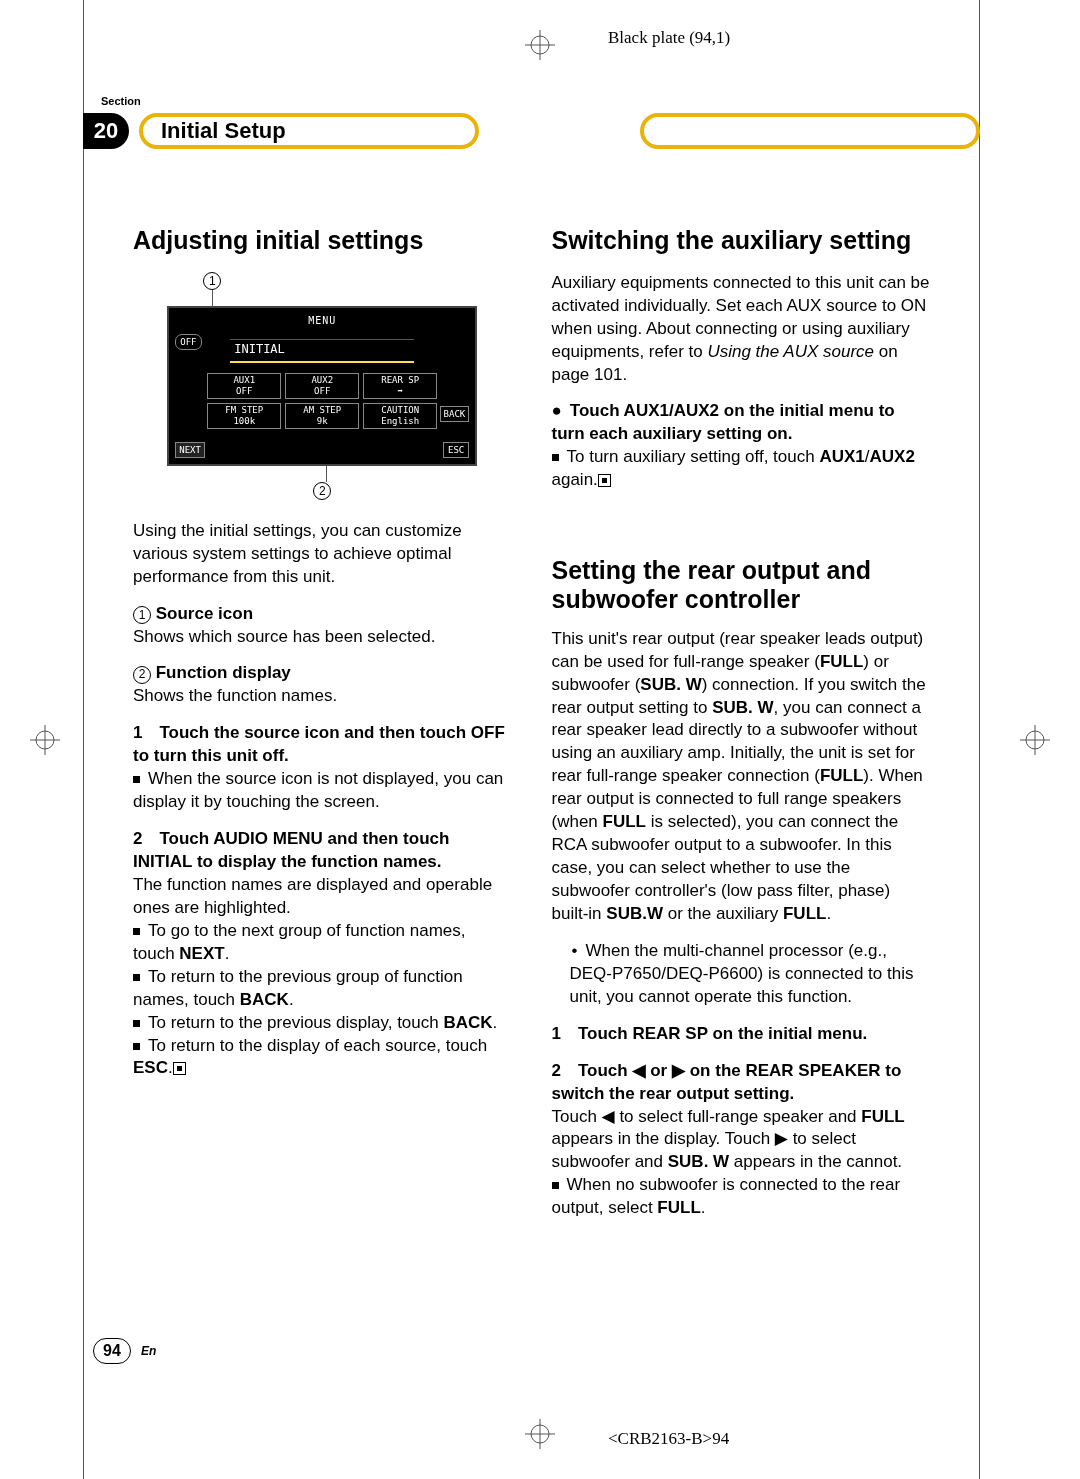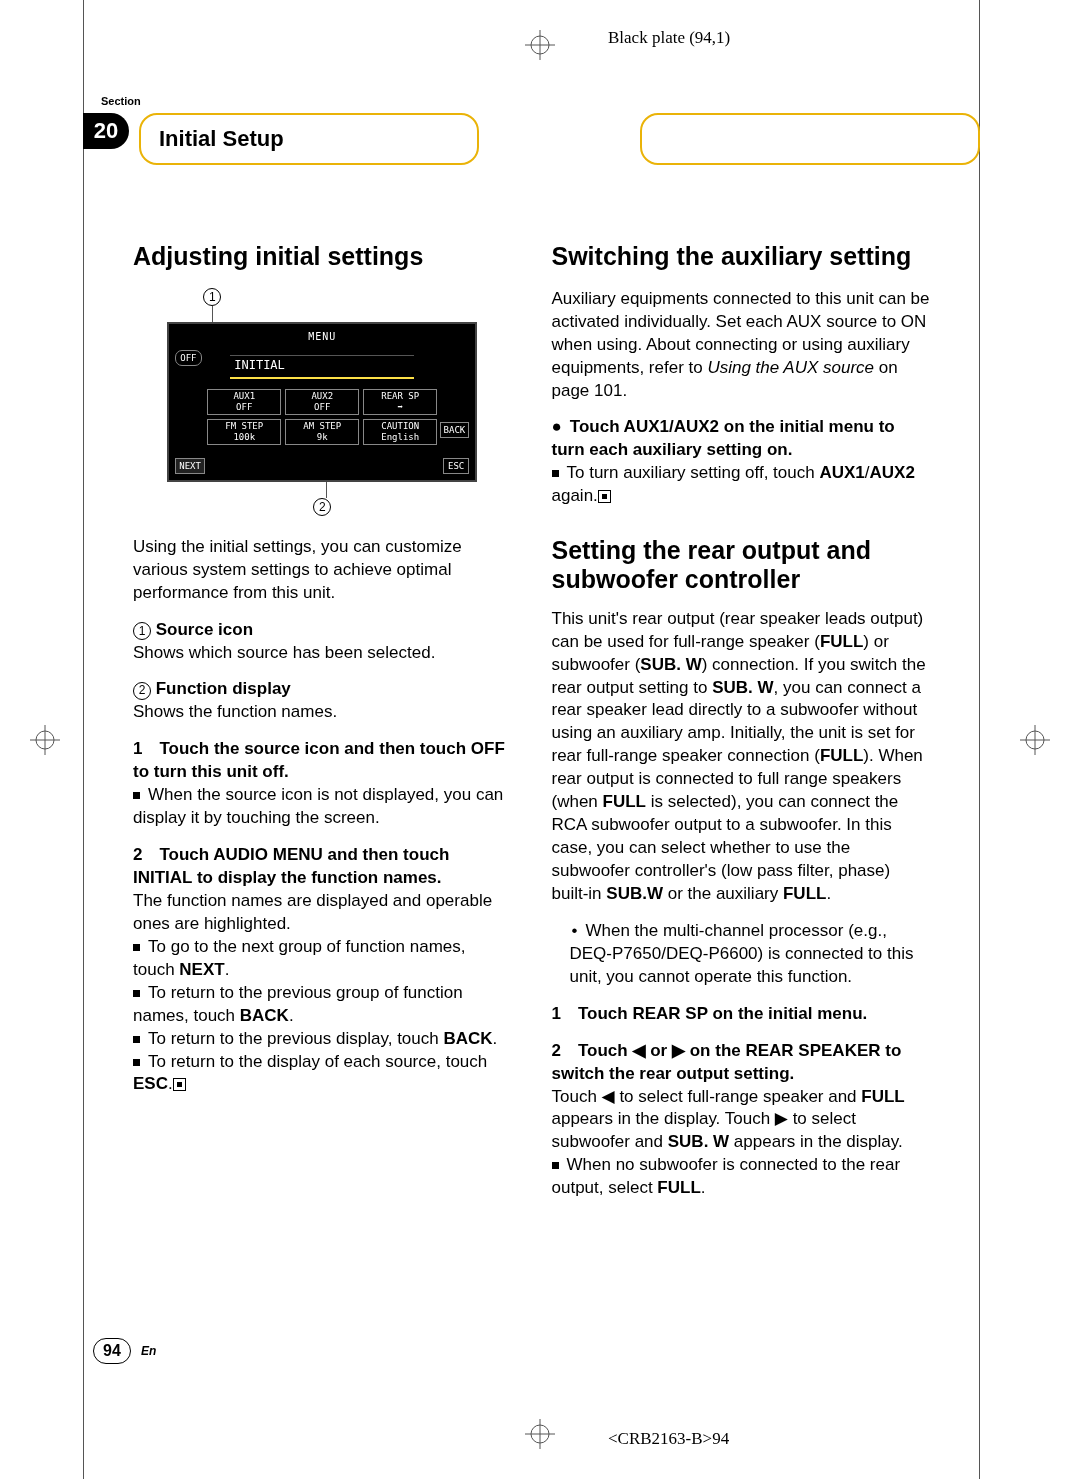--- a/index.html
+++ b/index.html
@@ -69,22 +69,22 @@
   .section-badge {
     width: 46px; height: 36px;
     background: #000;
     border-top-right-radius: 18px;
     border-bottom-right-radius: 18px;
     color: #fff;
     font-size: 22px; font-weight: bold;
     display: flex; align-items: center; justify-content: center;
   }
   .header-pill {
-    height: 52px;
-    border: 2px solid #eab308;
+    height: 36px;
+    border: 4px solid #eab308;
     border-radius: 18px;
     display: flex; align-items: center;
     padding: 0 18px;
   }
   .header-pill.title {
     font-size: 22px; font-weight: 900;
     width: 340px;
   }
   .header-pill.empty {
     width: 340px;
@@ -318,31 +318,31 @@
     <div class="col">
       <h2>Switching the auxiliary setting</h2>
       <p class="para">
         <span>Auxiliary equipments connected to this unit can be activated individually. Set each AUX source to ON when using. About connecting or using auxiliary equipments, refer to </span><i>Using the AUX source</i><span> on page 101.</span>
       </p>
       <p class="para">
         <b><span class="lead-bullet"></span><span>Touch AUX1/AUX2 on the initial menu to turn each auxiliary setting on.</span></b><br>
         <span class="bullet-sq"></span><span>To turn auxiliary setting off, touch </span><b>AUX1</b><span>/</span><b>AUX2</b><span> again.</span><span class="endmark"></span>
       </p>
 
-      <h2 class="tight" style="margin-top:28px">Setting the rear output and subwoofer controller</h2>
+      <h2 class="tight" style="margin-top:64px">Setting the rear output and subwoofer controller</h2>
       <p class="para">
         <span>This unit's rear output (rear speaker leads output) can be used for full-range speaker (</span><b>FULL</b><span>) or subwoofer (</span><b>SUB. W</b><span>) connection. If you switch the rear output setting to </span><b>SUB. W</b><span>, you can connect a rear speaker lead directly to a subwoofer without using an auxiliary amp. Initially, the unit is set for rear full-range speaker connection (</span><b>FULL</b><span>). When rear output is connected to full range speakers (when </span><b>FULL</b><span> is selected), you can connect the RCA subwoofer output to a subwoofer. In this case, you can select whether to use the subwoofer controller's (low pass filter, phase) built-in </span><b>SUB.W</b><span> or the auxiliary </span><b>FULL</b>.
       </p>
       <p class="para indent">
         <span class="bullet-dot"></span><span>When the multi-channel processor (e.g., DEQ-P7650/DEQ-P6600) is connected to this unit, you cannot operate this function.</span>
       </p>
       <p class="para"><b>1 Touch REAR SP on the initial menu.</b></p>
       <p class="para">
         <b>2 Touch ◀ or ▶ on the REAR SPEAKER to switch the rear output setting.</b><br>
-        <span>Touch ◀ to select full-range speaker and </span><b>FULL</b><span> appears in the display. Touch ▶ to select subwoofer and </span><b>SUB. W</b><span> appears in the display.</span><br>
+        <span>Touch ◀ to select full-range speaker and </span><b>FULL</b><span> appears in the display. Touch ▶ to select subwoofer and </span><b>SUB. W</b><span> appears in the cannot.</span><br>
         <span class="bullet-sq"></span><span>When no subwoofer is connected to the rear output, select </span><b>FULL</b>.
       </p>
     </div>
   </div>
 </div>
 
 <div class="footer">
   <div class="page-circle">94</div>
   <div class="lang">En</div>
 </div>

